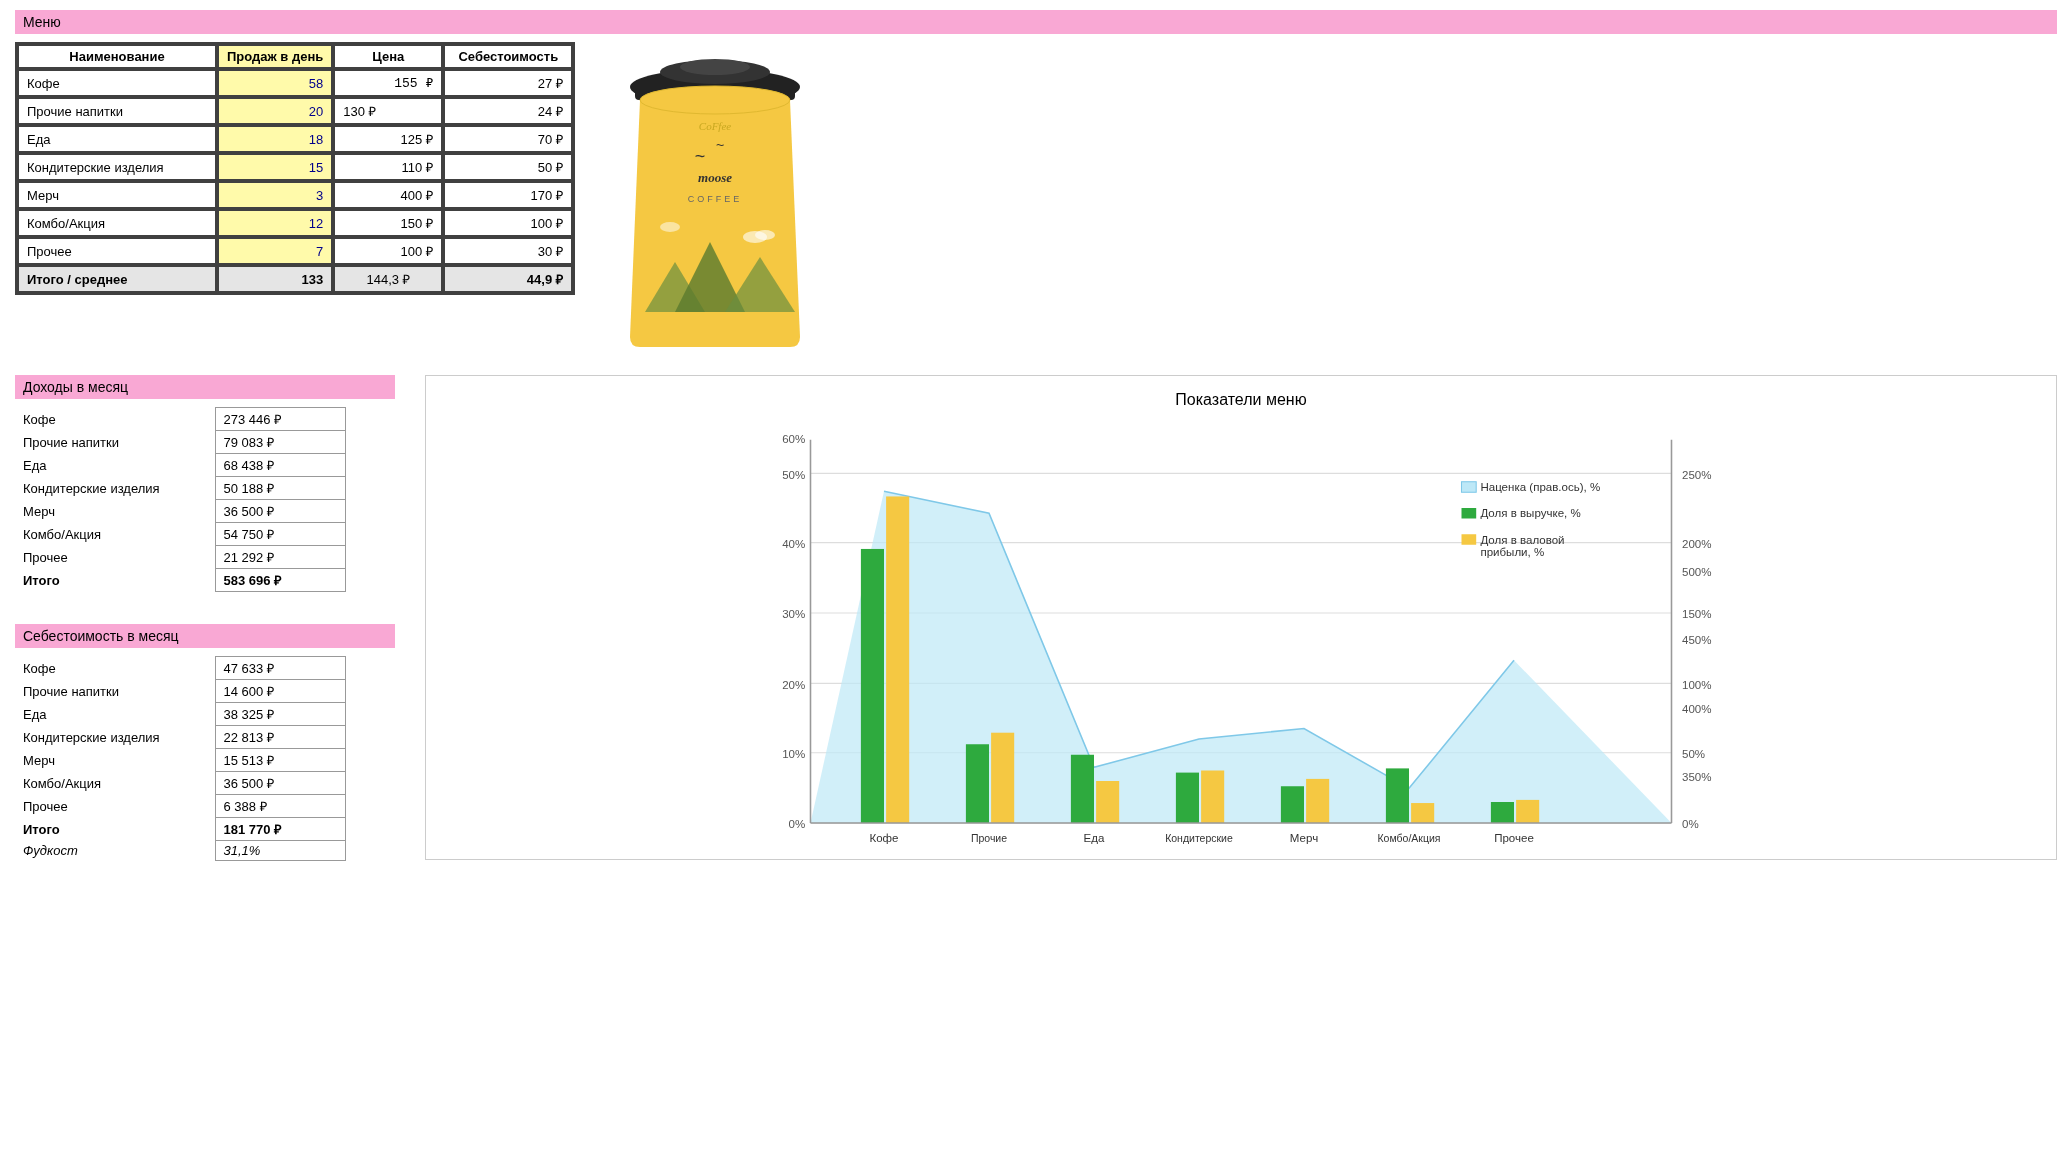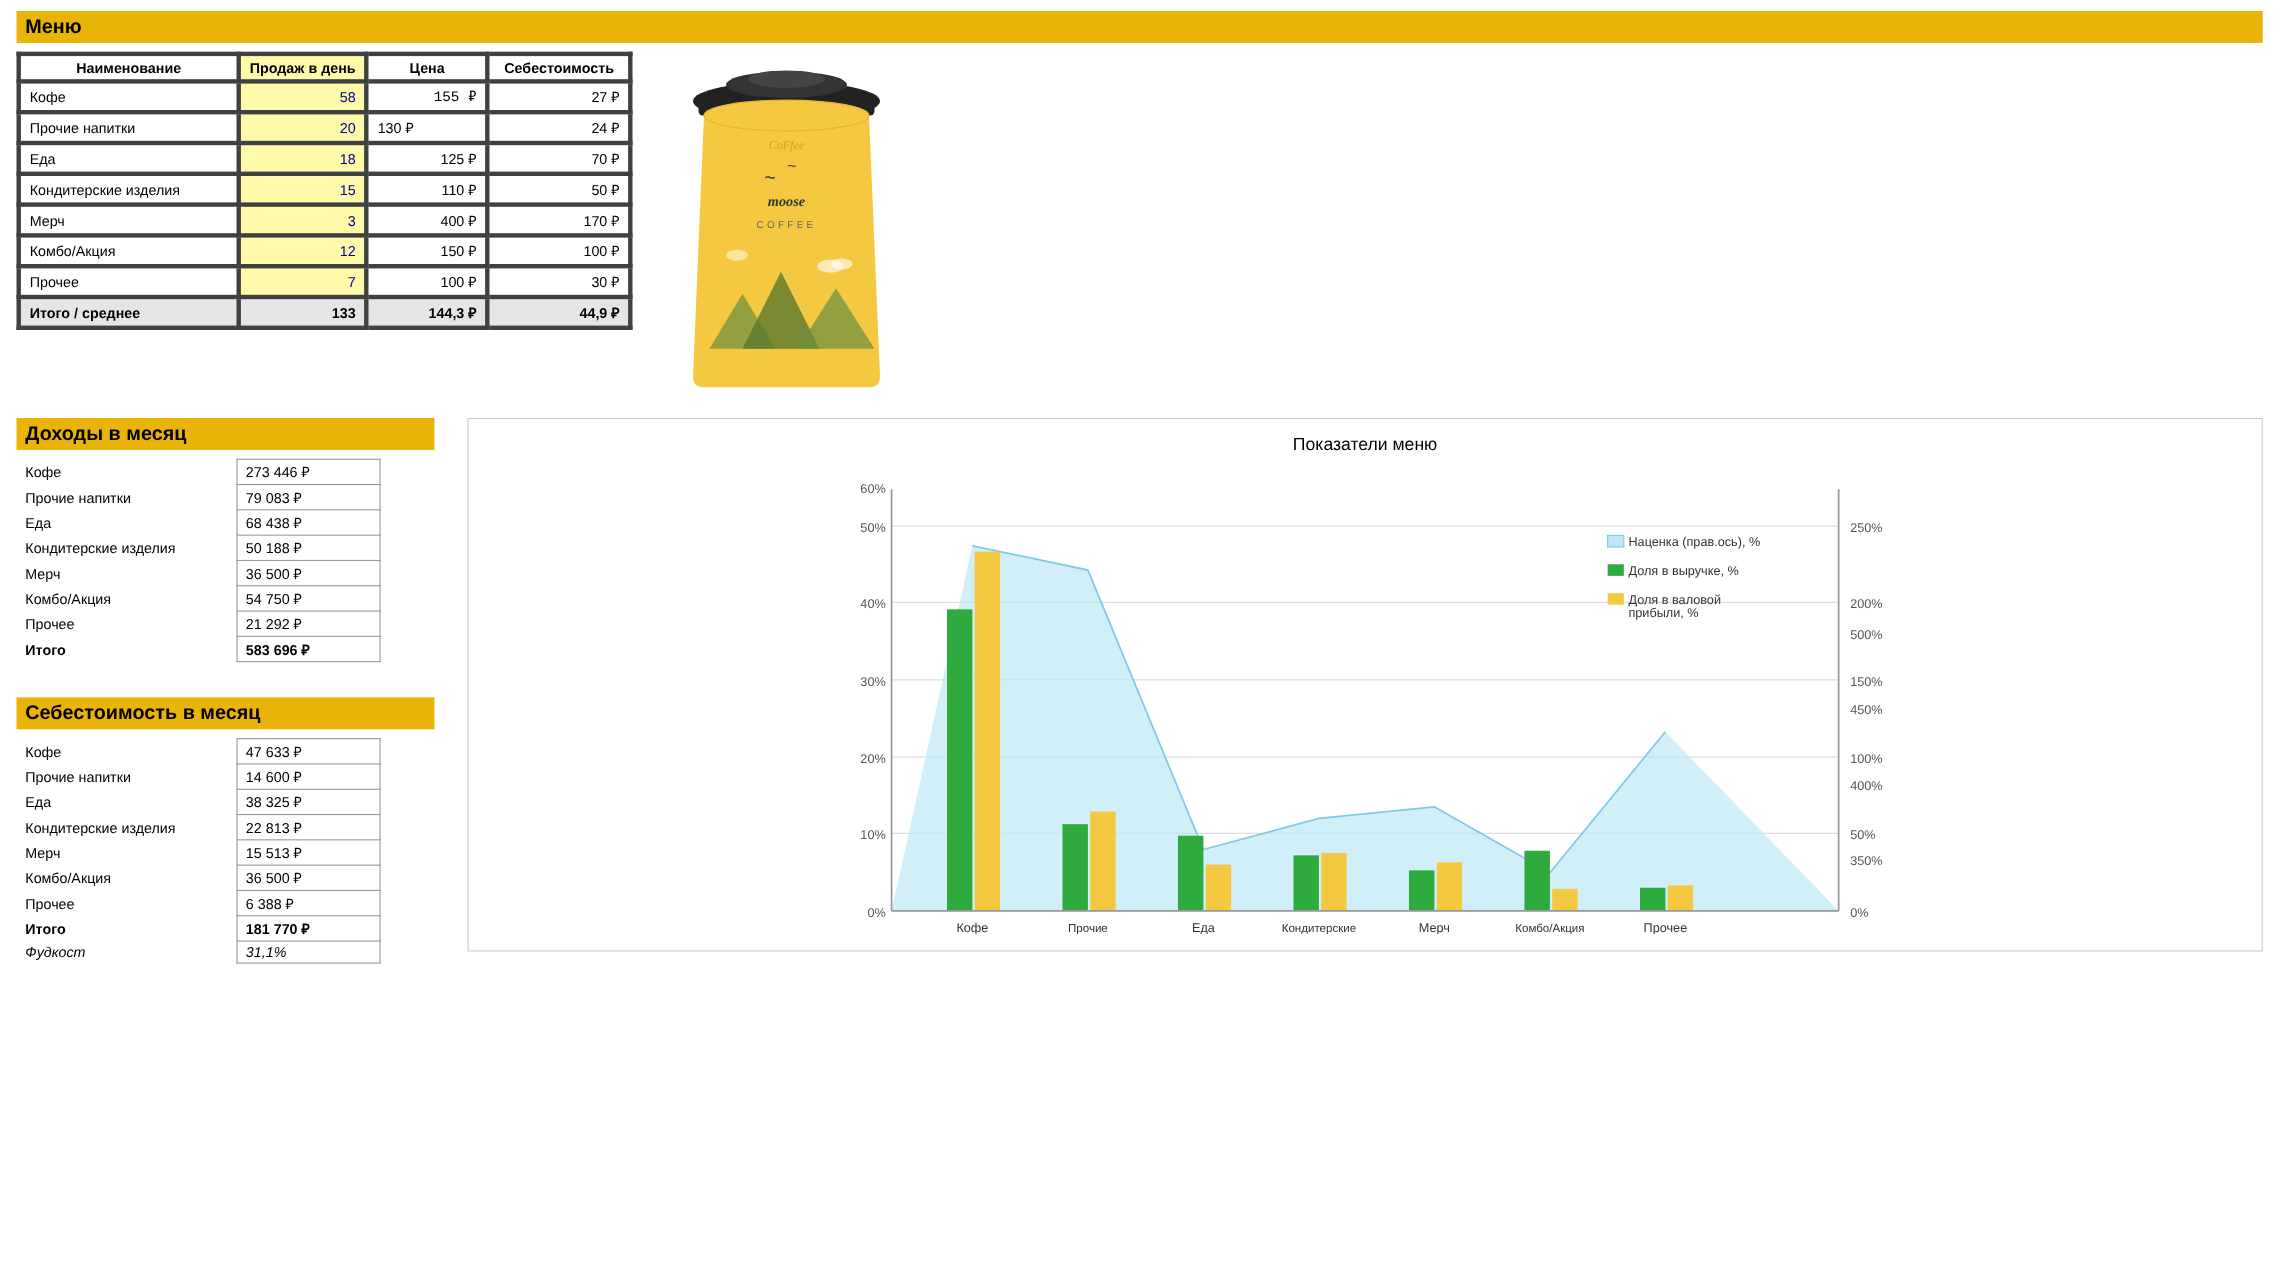--- a/index.html
+++ b/index.html
@@ -8,24 +8,24 @@
       font-size: 13px;
       background: #fff;
       color: #000;
       width: 2072px;
       min-height: 1150px;
       padding: 10px 15px;
     }
 
     
     .section-header {
-      background: #eab308;
+      background: #f9a8d4;
       color: #000;
-      font-weight: bold;
-      font-size: 18px;
+      font-weight: normal;
+      font-size: 14px;
       padding: 4px 8px;
       margin-bottom: 8px;
     }
 
     
     .menu-table {
       border-collapse: collapse;
       font-size: 13px;
     }
     .menu-table td, .menu-table th {
@@ -177,21 +177,21 @@
   </tr>
           <tr>
     <td class="name-col">Прочее</td>
     <td class="num-col">7</td>
     <td style="text-align:right;min-width:110px;">100 ₽</td>
     <td style="text-align:right;min-width:130px;">30 ₽</td>
   </tr>
           <tr class="total-row">
   <td class="name-col">Итого / среднее</td>
   <td style="text-align:right;min-width:110px;font-weight:bold;">133</td>
-  <td style="text-align:right;min-width:110px;font-weight:bold;">144,3 ₽</td>
+  <td style="text-align:center;min-width:110px;font-weight:normal;">144,3 ₽</td>
   <td style="text-align:right;min-width:130px;font-weight:bold;">44,9 ₽</td>
 </tr>
         </tbody>
     </table>
     <div class="coffee-cup-container">
       
       <svg width="200" height="310" viewBox="0 0 200 310" xmlns="http://www.w3.org/2000/svg">
 
         <ellipse cx="100" cy="45" rx="85" ry="18" fill="#222"></ellipse>
         <rect x="20" y="38" width="160" height="20" fill="#222" rx="4"></rect>

